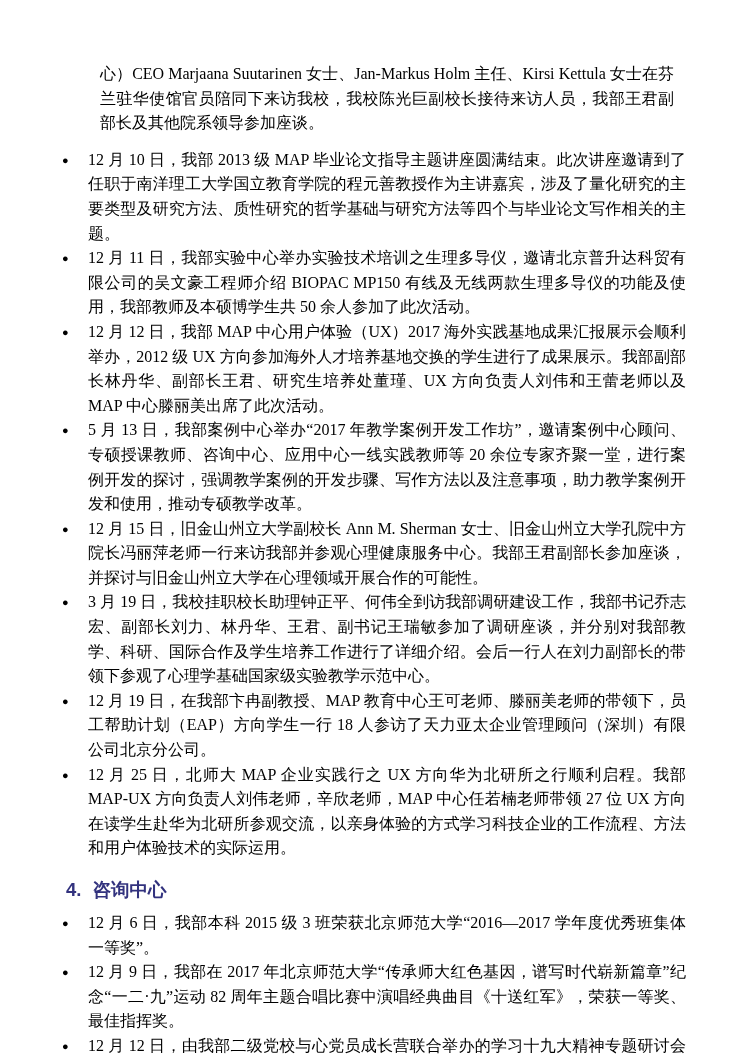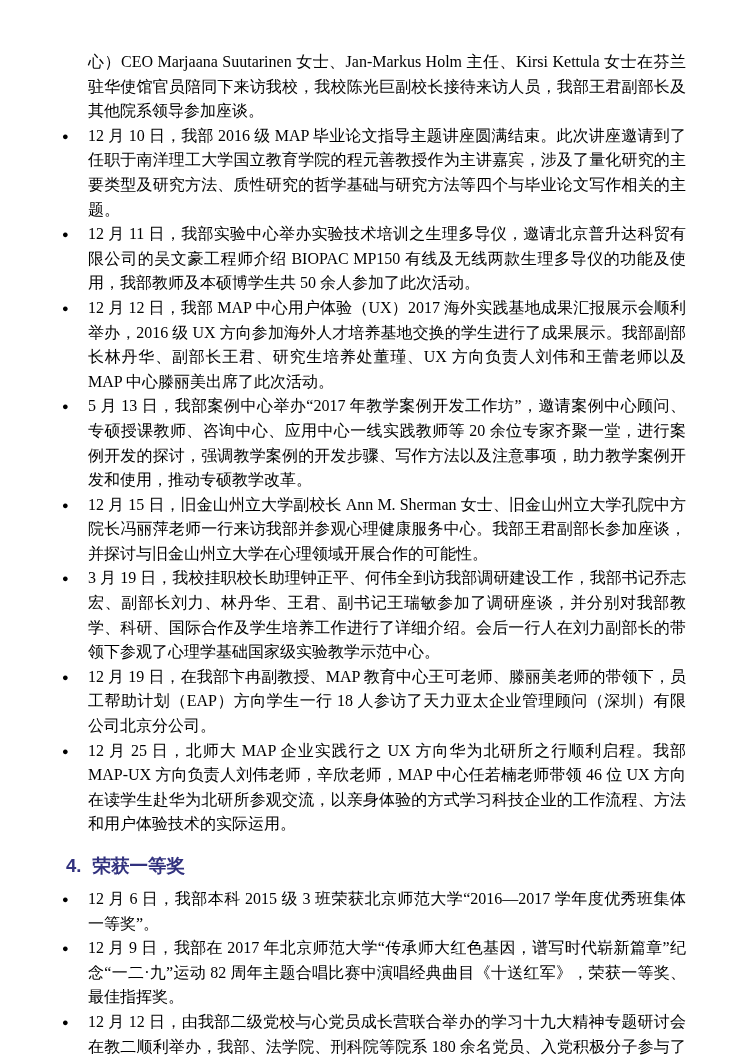--- a/index.html
+++ b/index.html
@@ -18,21 +18,21 @@
     line-height: 24.6px;
     color: #000000;
   }
   .content {
     position: absolute;
     left: 88px;
     top: 50px;
     width: 598px;
   }
   .para {
-    margin: 0;
+    margin: 12px;
     text-align: justify;
     text-justify: inter-ideograph;
   }
   .news-list {
     list-style: none;
     margin: 0;
     padding: 0;
   }
   .news-list li {
     position: relative;
@@ -63,55 +63,55 @@
 <body>
 
 <div class="page">
   <div class="content">
 
     <p class="para">心）CEO Marjaana Suutarinen 女士、Jan-Markus Holm 主任、Kirsi Kettula 女士在芬兰驻华使馆官员陪同下来访我校，我校陈光巨副校长接待来访人员，我部王君副部长及其他院系领导参加座谈。</p>
 
     <ul class="news-list">
       <li>
         <span class="bullet">●</span>
-        <span>12 月 10 日，我部 2016 级 MAP 毕业论文指导主题讲座圆满结束。此次讲座邀请到了任职于南洋理工大学国立教育学院的程元善教授作为主讲嘉宾，涉及了量化研究的主要类型及研究方法、质性研究的哲学基础与研究方法等四个与毕业论文写作相关的主题。</span>
+        <span>12 月 10 日，我部 2013 级 MAP 毕业论文指导主题讲座圆满结束。此次讲座邀请到了任职于南洋理工大学国立教育学院的程元善教授作为主讲嘉宾，涉及了量化研究的主要类型及研究方法、质性研究的哲学基础与研究方法等四个与毕业论文写作相关的主题。</span>
       </li>
       <li>
         <span class="bullet">●</span>
         <span>12 月 11 日，我部实验中心举办实验技术培训之生理多导仪，邀请北京普升达科贸有限公司的吴文豪工程师介绍 BIOPAC MP150 有线及无线两款生理多导仪的功能及使用，我部教师及本硕博学生共 50 余人参加了此次活动。</span>
       </li>
       <li>
         <span class="bullet">●</span>
-        <span>12 月 12 日，我部 MAP 中心用户体验（UX）2017 海外实践基地成果汇报展示会顺利举办，2016 级 UX 方向参加海外人才培养基地交换的学生进行了成果展示。我部副部长林丹华、副部长王君、研究生培养处董瑾、UX 方向负责人刘伟和王蕾老师以及 MAP 中心滕丽美出席了此次活动。</span>
+        <span>12 月 12 日，我部 MAP 中心用户体验（UX）2017 海外实践基地成果汇报展示会顺利举办，2012 级 UX 方向参加海外人才培养基地交换的学生进行了成果展示。我部副部长林丹华、副部长王君、研究生培养处董瑾、UX 方向负责人刘伟和王蕾老师以及 MAP 中心滕丽美出席了此次活动。</span>
       </li>
       <li>
         <span class="bullet">●</span>
         <span>5 月 13 日，我部案例中心举办“2017 年教学案例开发工作坊”，邀请案例中心顾问、专硕授课教师、咨询中心、应用中心一线实践教师等 20 余位专家齐聚一堂，进行案例开发的探讨，强调教学案例的开发步骤、写作方法以及注意事项，助力教学案例开发和使用，推动专硕教学改革。</span>
       </li>
       <li>
         <span class="bullet">●</span>
         <span>12 月 15 日，旧金山州立大学副校长 Ann M. Sherman 女士、旧金山州立大学孔院中方院长冯丽萍老师一行来访我部并参观心理健康服务中心。我部王君副部长参加座谈，并探讨与旧金山州立大学在心理领域开展合作的可能性。</span>
       </li>
       <li>
         <span class="bullet">●</span>
         <span>3 月 19 日，我校挂职校长助理钟正平、何伟全到访我部调研建设工作，我部书记乔志宏、副部长刘力、林丹华、王君、副书记王瑞敏参加了调研座谈，并分别对我部教学、科研、国际合作及学生培养工作进行了详细介绍。会后一行人在刘力副部长的带领下参观了心理学基础国家级实验教学示范中心。</span>
       </li>
       <li>
         <span class="bullet">●</span>
         <span>12 月 19 日，在我部卞冉副教授、MAP 教育中心王可老师、滕丽美老师的带领下，员工帮助计划（EAP）方向学生一行 18 人参访了天力亚太企业管理顾问（深圳）有限公司北京分公司。</span>
       </li>
       <li>
         <span class="bullet">●</span>
-        <span>12 月 25 日，北师大 MAP 企业实践行之 UX 方向华为北研所之行顺利启程。我部 MAP-UX 方向负责人刘伟老师，辛欣老师，MAP 中心任若楠老师带领 46 位 UX 方向在读学生赴华为北研所参观交流，以亲身体验的方式学习科技企业的工作流程、方法和用户体验技术的实际运用。</span>
+        <span>12 月 25 日，北师大 MAP 企业实践行之 UX 方向华为北研所之行顺利启程。我部 MAP-UX 方向负责人刘伟老师，辛欣老师，MAP 中心任若楠老师带领 27 位 UX 方向在读学生赴华为北研所参观交流，以亲身体验的方式学习科技企业的工作流程、方法和用户体验技术的实际运用。</span>
       </li>
     </ul>
 
     <h2 class="section-heading">
       <span>4.</span>
-      <span>荣获一等奖</span>
+      <span>咨询中心</span>
     </h2>
 
     <ul class="news-list">
       <li>
         <span class="bullet">●</span>
         <span>12 月 6 日，我部本科 2015 级 3 班荣获北京师范大学“2016—2017 学年度优秀班集体一等奖”。</span>
       </li>
       <li>
         <span class="bullet">●</span>
         <span>12 月 9 日，我部在 2017 年北京师范大学“传承师大红色基因，谱写时代崭新篇章”纪念“一二·九”运动 82 周年主题合唱比赛中演唱经典曲目《十送红军》，荣获一等奖、最佳指挥奖。</span>

